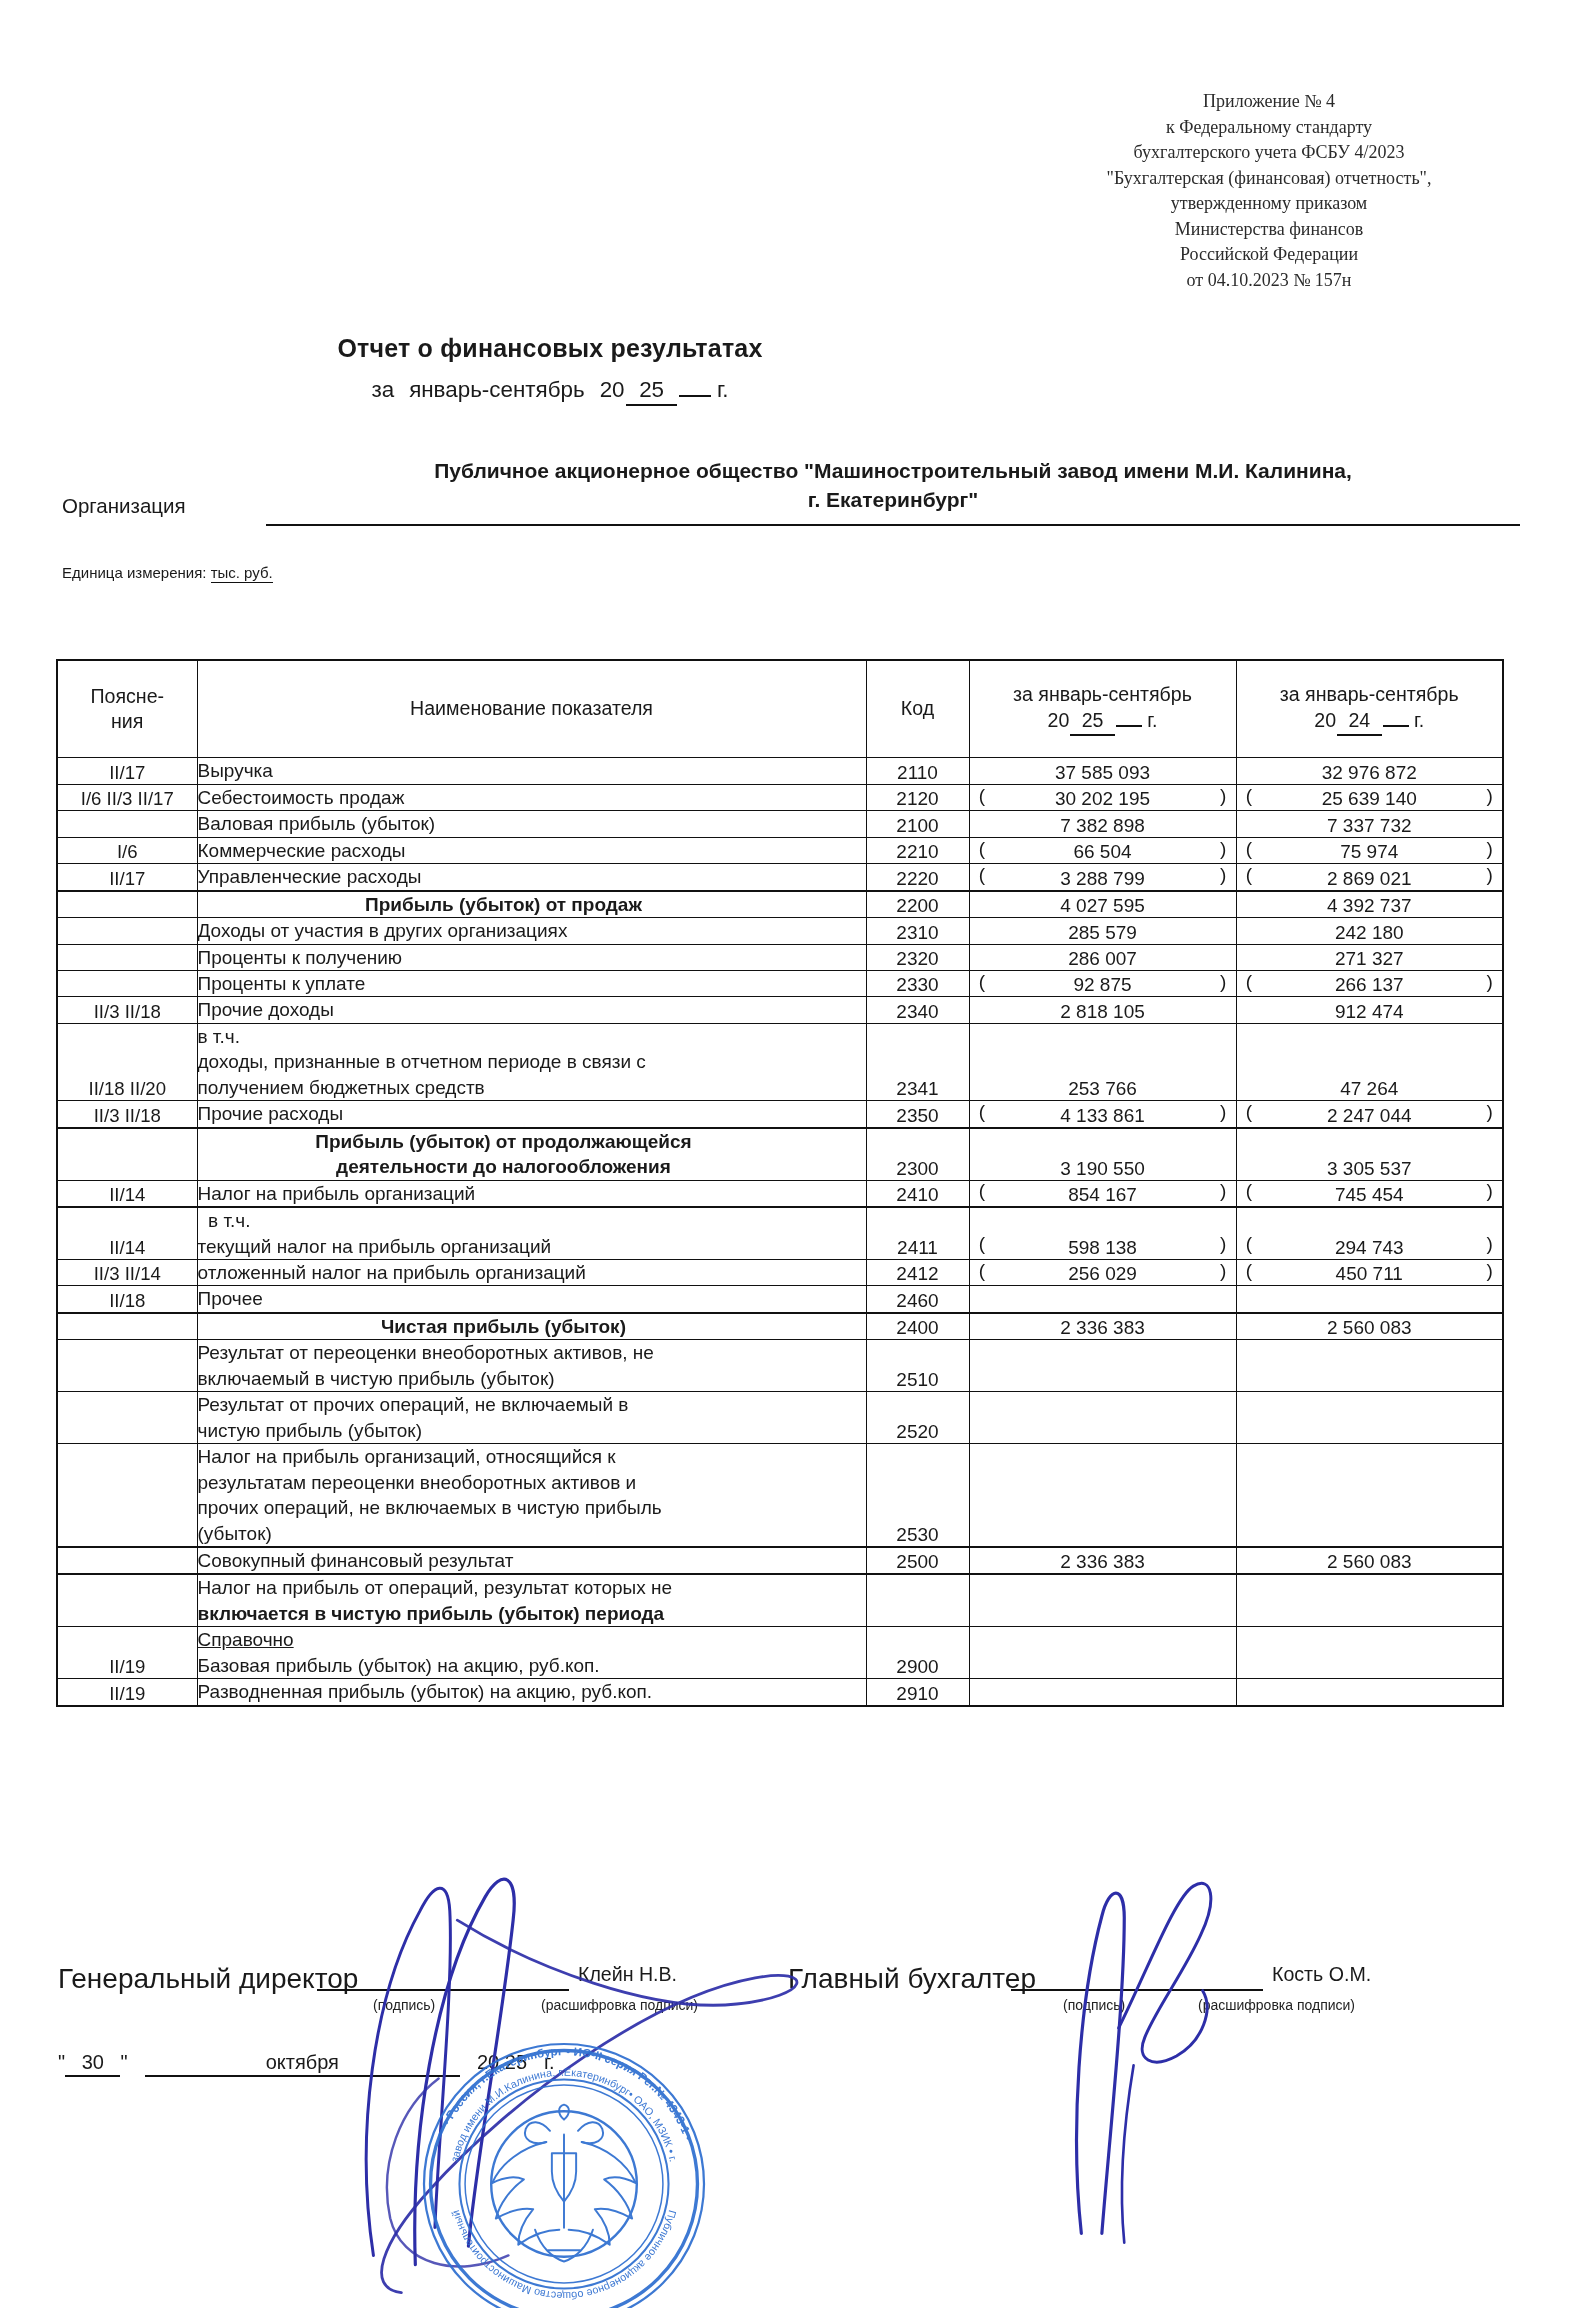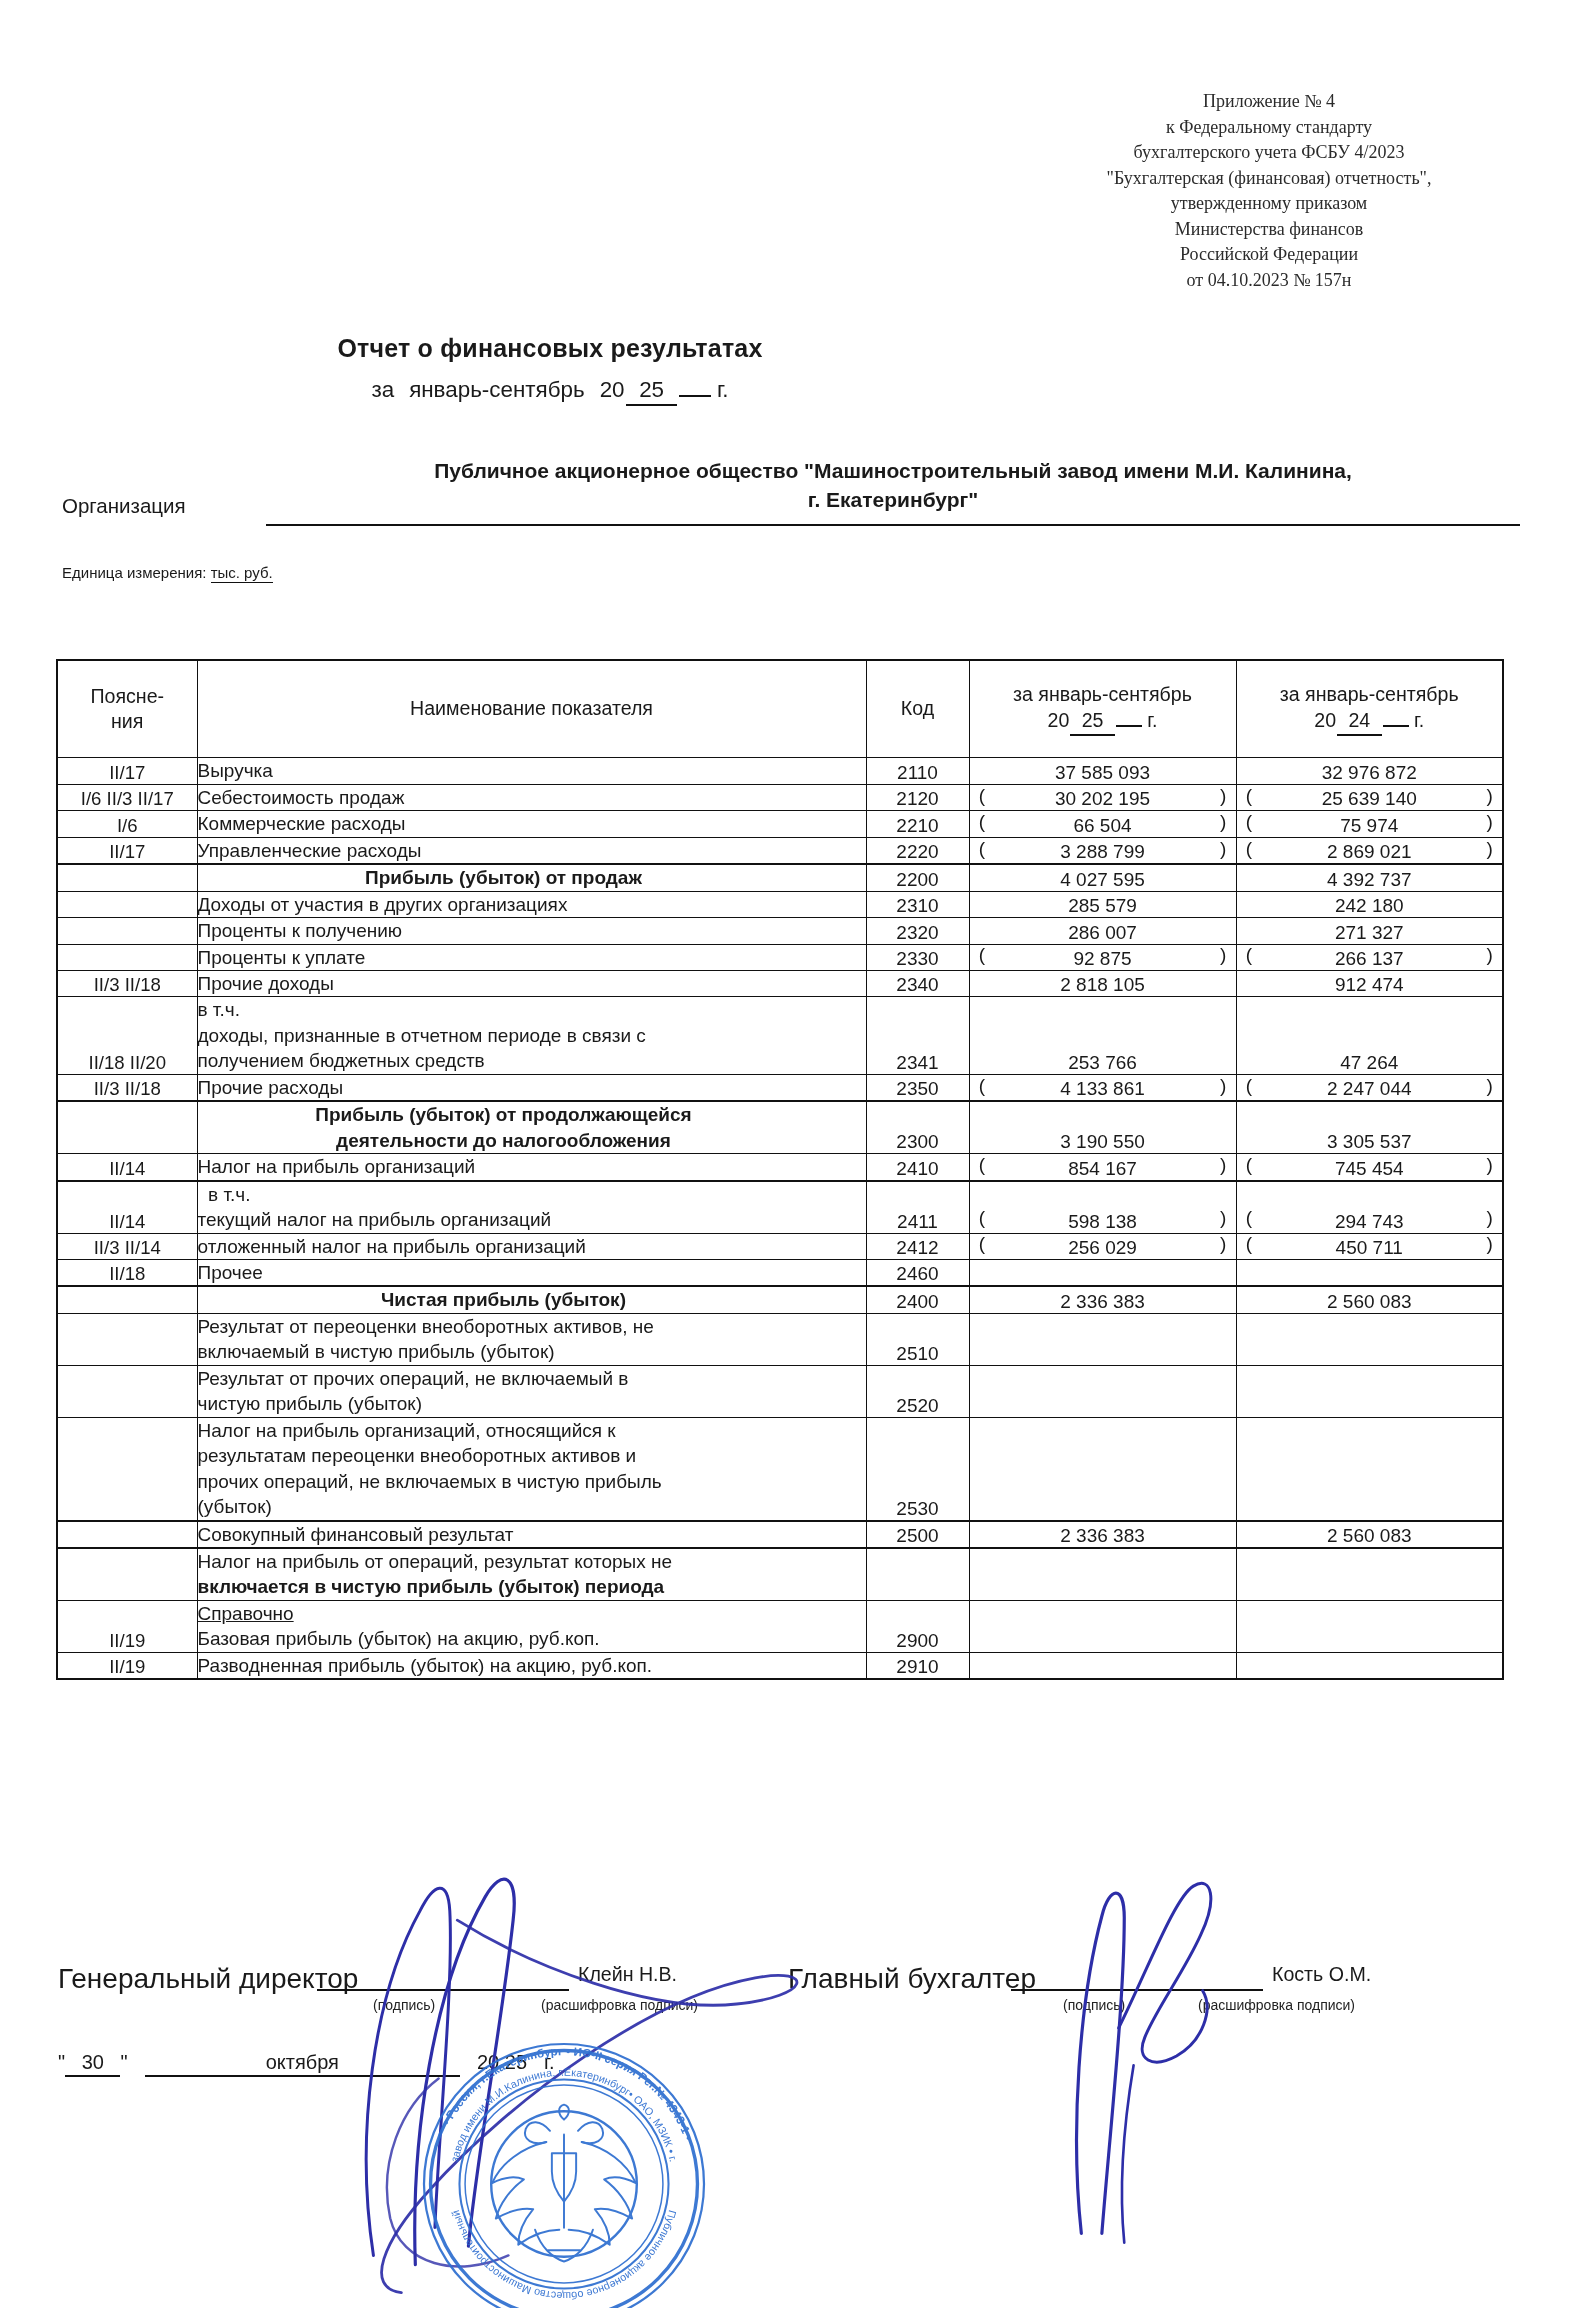--- a/index.html
+++ b/index.html
@@ -298,20 +298,29 @@
       <tr>
         <td class="c-notes">I/6 II/3 II/17</td>
         <td class="c-name">
           <div style="white-space: pre;">Себестоимость продаж</div>
         </td>
         <td class="c-code">2120</td>
         <td class="c-val neg"><span class="paren-l">(</span><span class="num">30 202 195</span><span class="paren-r">)</span></td>
         <td class="c-val neg"><span class="paren-l">(</span><span class="num">25 639 140</span><span class="paren-r">)</span></td>
       </tr>
       <tr>
+        <td class="c-notes"></td>
+        <td class="c-name">
+          <div style="white-space: pre;">Валовая прибыль (убыток)</div>
+        </td>
+        <td class="c-code">2100</td>
+        <td class="c-val"><span class="num">7 382 898</span></td>
+        <td class="c-val"><span class="num">7 337 732</span></td>
+      </tr>
+      <tr>
         <td class="c-notes">I/6</td>
         <td class="c-name">
           <div style="white-space: pre;">Коммерческие расходы</div>
         </td>
         <td class="c-code">2210</td>
         <td class="c-val neg"><span class="paren-l">(</span><span class="num">66 504</span><span class="paren-r">)</span></td>
         <td class="c-val neg"><span class="paren-l">(</span><span class="num">75 974</span><span class="paren-r">)</span></td>
       </tr>
       <tr>
         <td class="c-notes">II/17</td>

